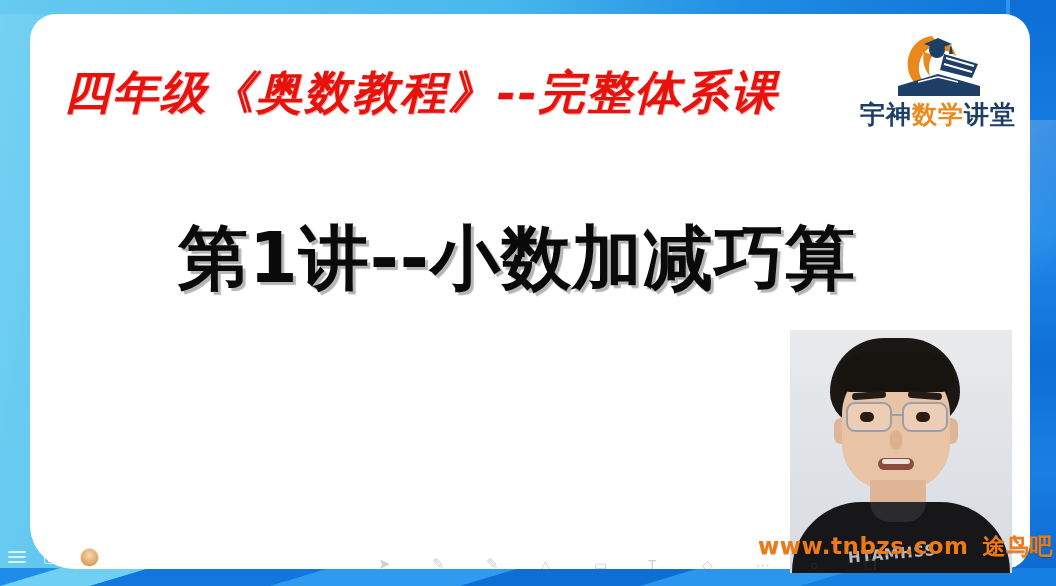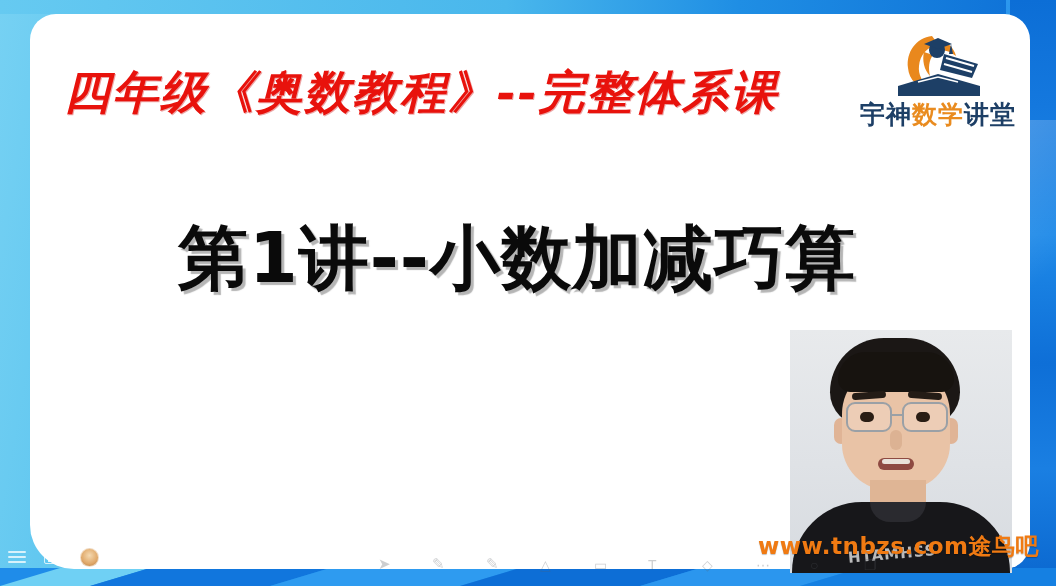--- a/index.html
+++ b/index.html
@@ -191,21 +191,21 @@
     position:absolute;
     left:758px; top:531px;
     font-family:"DejaVu Sans", sans-serif;
     font-size:23px;
     font-weight:700;
     color:#f07a12;
     letter-spacing:0.5px;
     white-space:nowrap;
     text-shadow:0 1px 1px rgba(0,0,0,.25);
   }
-  .watermark .wm-cn { }
+  .watermark .wm-cn { margin-left:14px; }
 
   
   .toolbar {
     position:absolute;
     left:0; bottom:10px;
     width:1056px; height:22px;
     display:flex; align-items:center;
   }
   .tb-ico {
     position:absolute;

